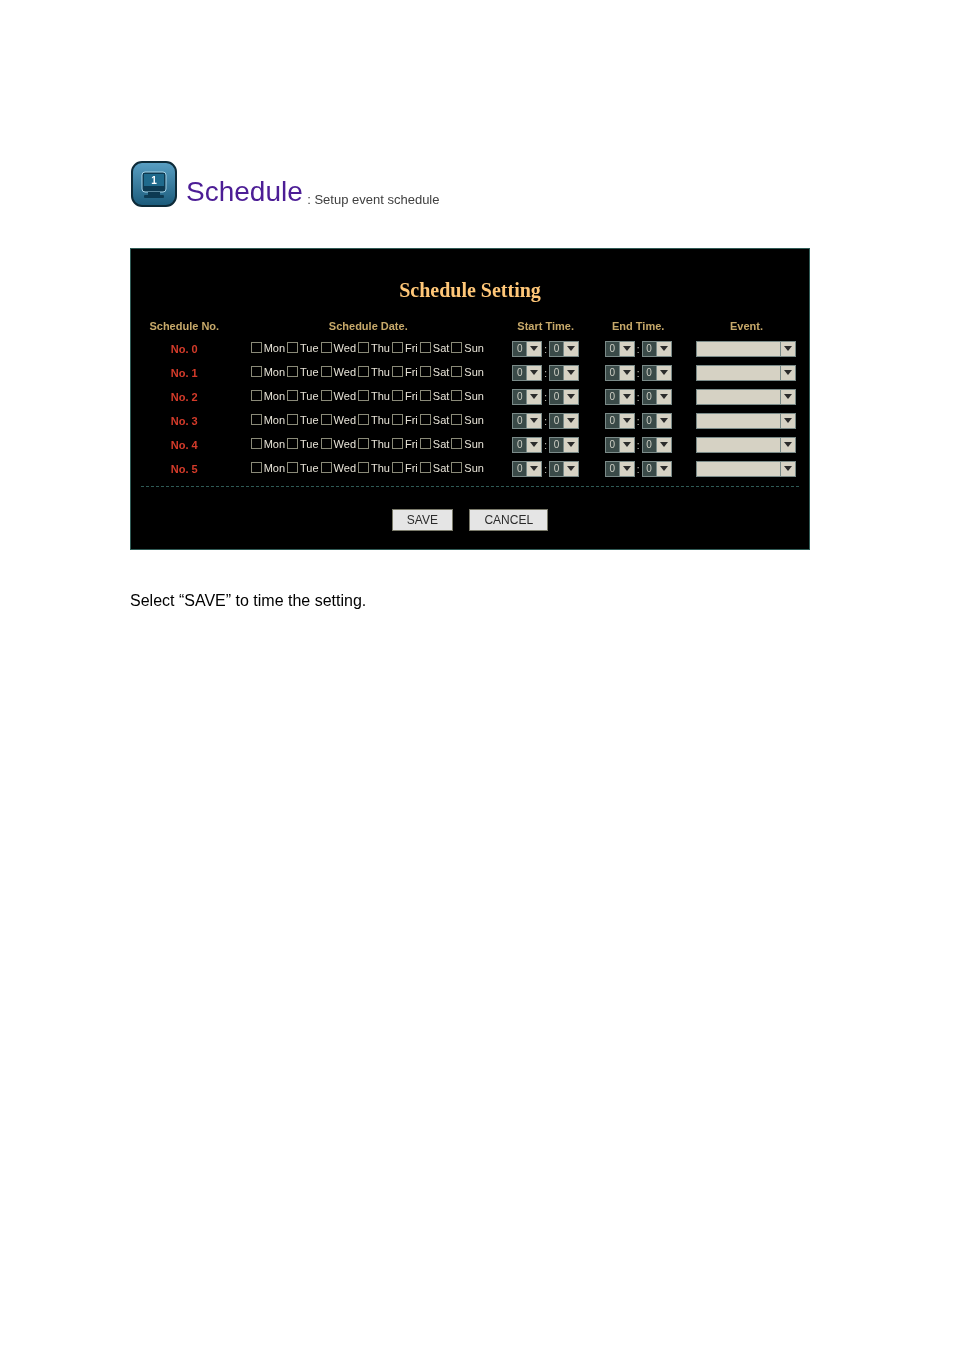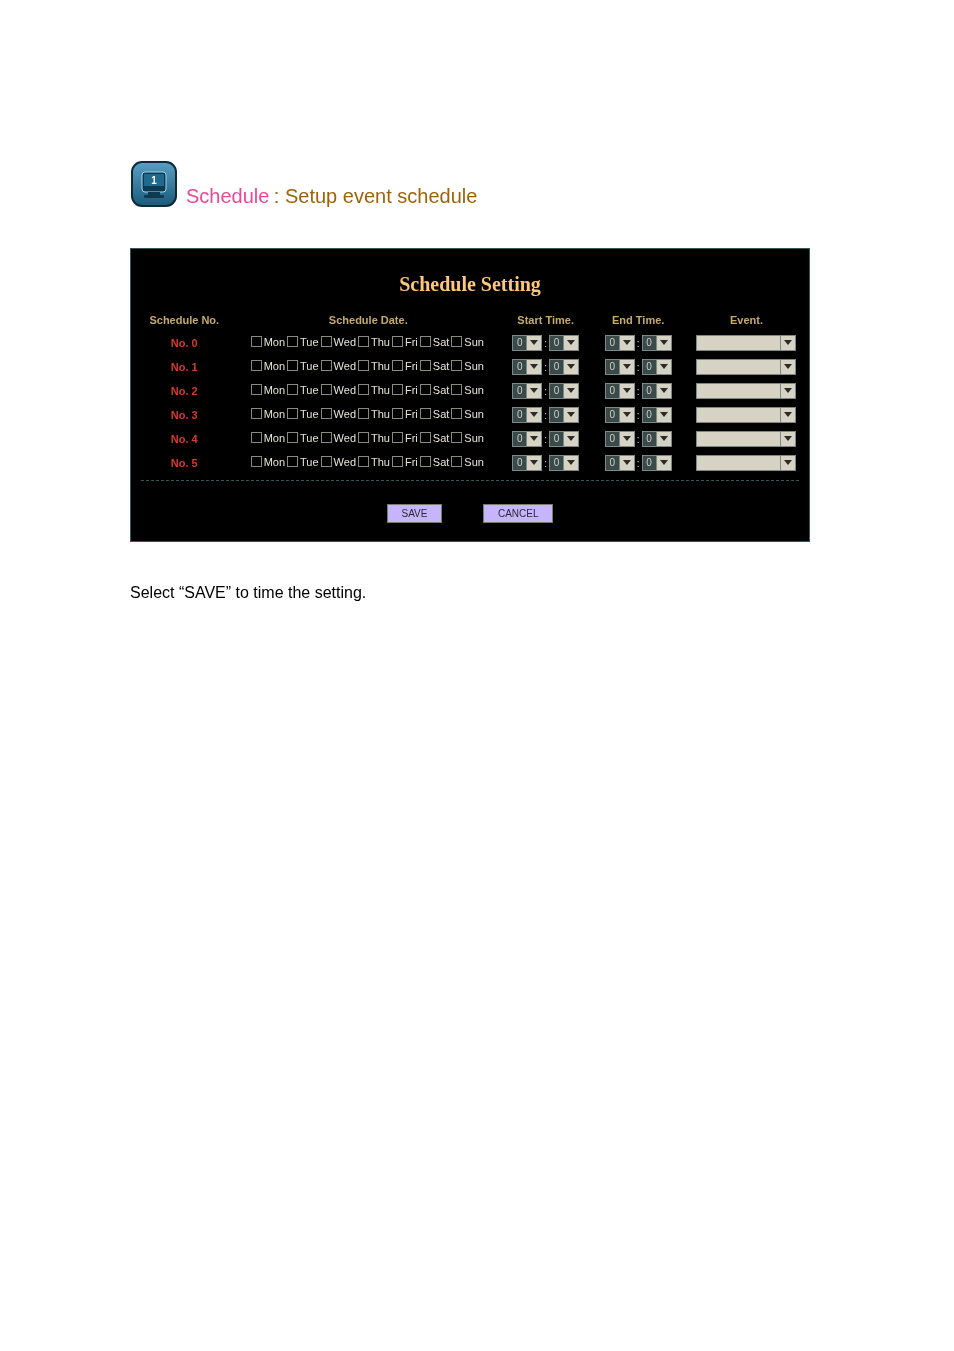--- a/index.html
+++ b/index.html
@@ -20,47 +20,47 @@
     align-items: flex-end;
     margin-bottom: 40px;
   }
   .app-icon {
     width: 48px;
     height: 48px;
     margin-right: 8px;
     display: inline-block;
   }
   .heading-text {
-    font-size: 20px;
+    font-size: 28px;
     font-family: Arial, sans-serif;
-    color: #ec4899;
+    color: #4c1d95;
     display: inline-block;
     vertical-align: bottom;
   }
   .heading-sub {
-    font-size: 20px;
-    color: #a16207;
+    font-size: 13px;
+    color: #404040;
   }
 
   .panel {
     background: #000000;
     border: 1px solid #2f5a55;
     color: #fff;
     width: 680px;
     margin: 0 0 40px 0;
     padding: 12px 0 18px 0;
     box-sizing: border-box;
   }
   .panel-title {
     color: #ffc778;
     font-family: "Times New Roman", serif;
     font-weight: bold;
     font-size: 20px;
     text-align: center;
-    margin: 12px 0 14px 0;
+    margin: 18px 0 14px 0;
   }
   .sched-table {
     width: 100%;
     border-collapse: collapse;
   }
   .sched-table th {
     color: #c7a96a;
     font-size: 11px;
     font-weight: bold;
     padding: 4px 18px;
@@ -167,26 +167,26 @@
     border-left: 4px solid transparent;
     border-right: 4px solid transparent;
     border-top: 5px solid #2b2b2b;
   }
   .btn-row {
     text-align: center;
     margin-top: 22px;
   }
   .form-btn {
     display: inline-block;
-    background: #c4b5fd;
+    background: #e5e5e5;
     color: #2b2b2b;
-    font-size: 10px;
+    font-size: 12px;
     padding: 3px 14px;
     border: 1px solid #7a7a6a;
-    margin: 0 18px;
+    margin: 0 6px;
     font-family: Arial, sans-serif;
     cursor: pointer;
   }
   .body-text {
     font-size: 16px;
     line-height: 1.35;
     color: #000;
     margin: 0 0 40px 0;
     width: 680px;
   }

